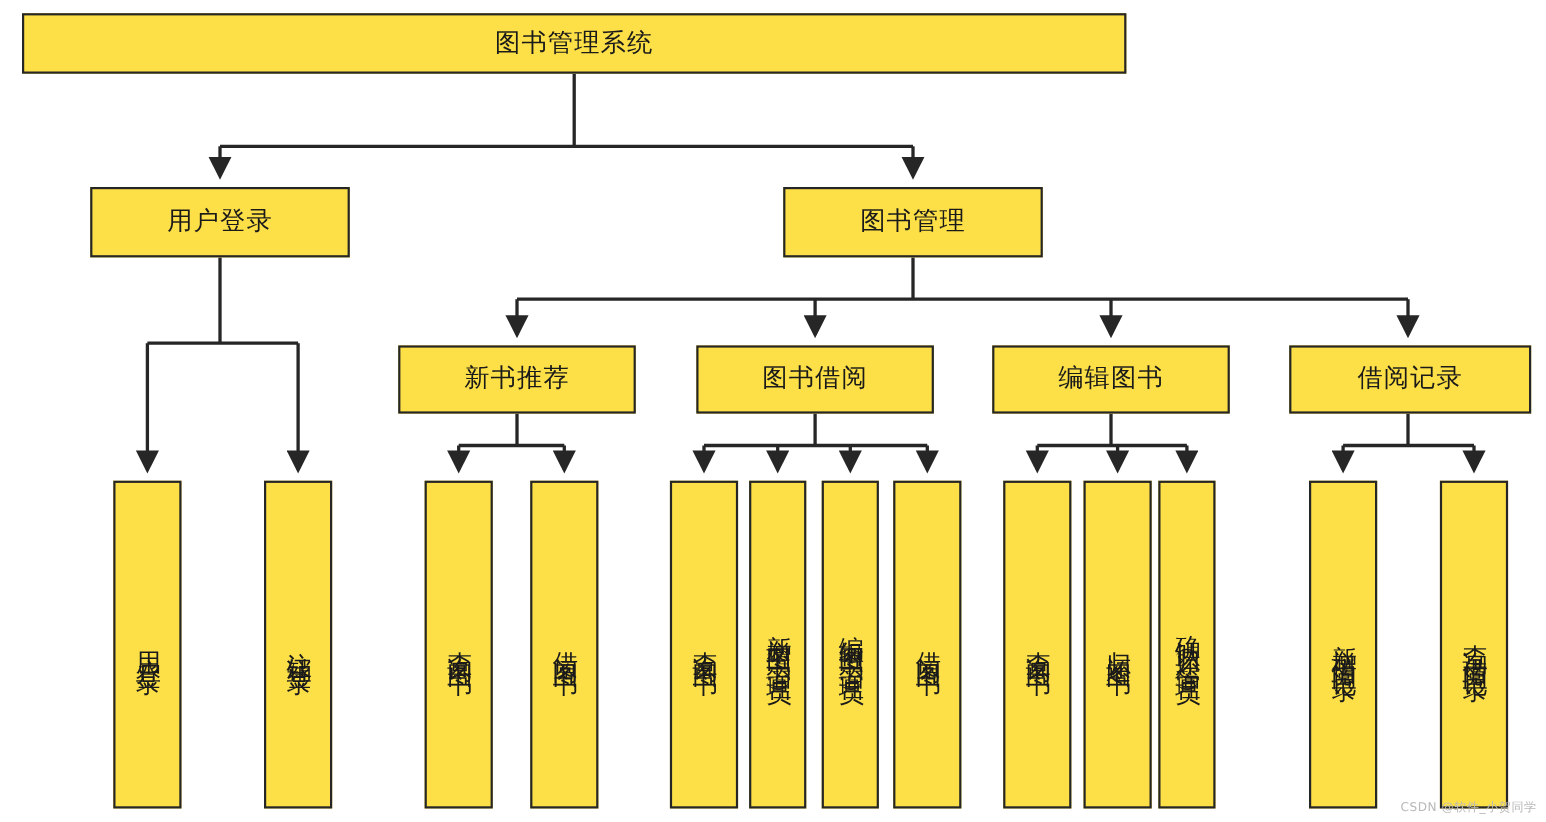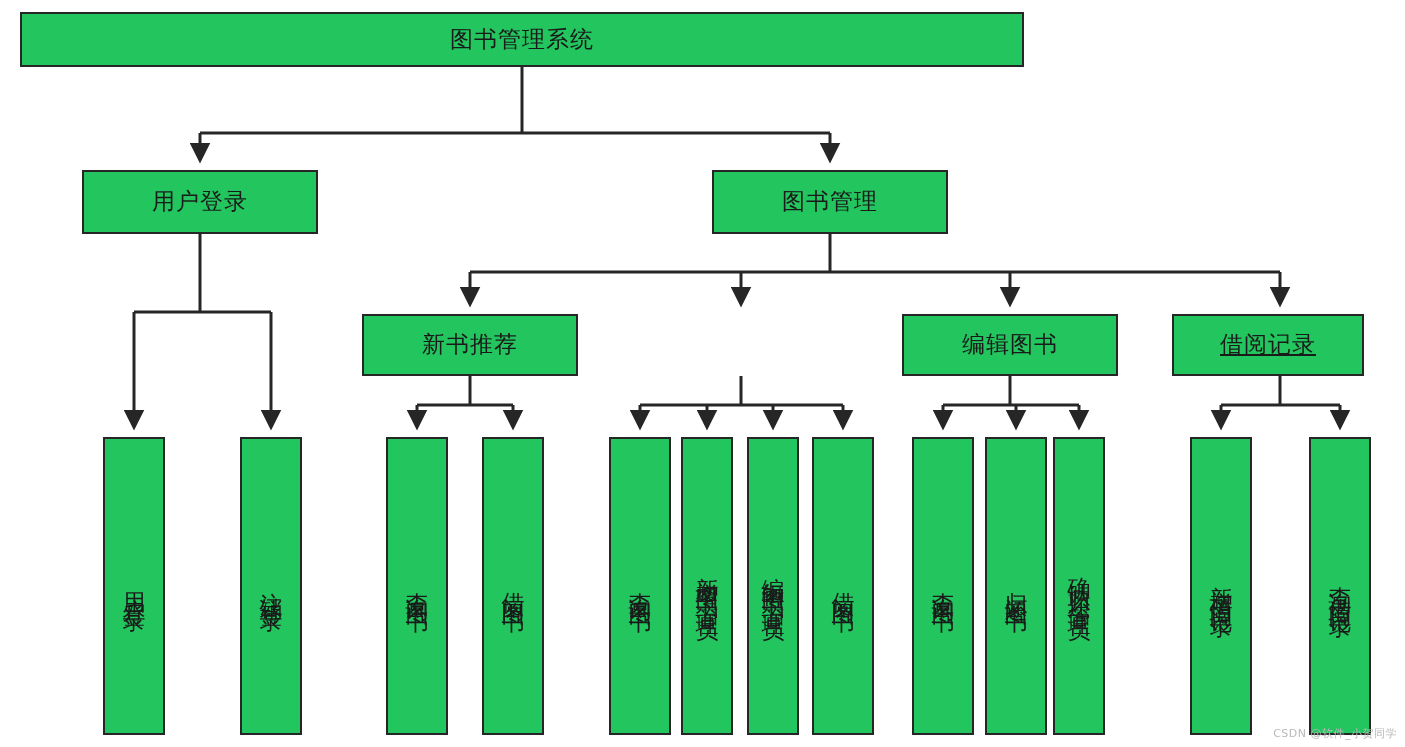--- a/index.html
+++ b/index.html
@@ -20,21 +20,21 @@
     left: 0;
     top: 0;
     width: 1405px;
     height: 747px;
     pointer-events: none;
   }
   .node {
     position: absolute;
     box-sizing: border-box;
     border: 2.5px solid #262626;
-    background: #22c55e;
+    background: #fde047;
     display: flex;
     align-items: center;
     justify-content: center;
     color: #1a1a1a;
   }
   .node .label-h {
     font-size: 23px;
     line-height: 1.1;
     letter-spacing: 1px;
     white-space: nowrap;
@@ -124,24 +124,27 @@
   <div class="node" id="node-l2-0" style="left: 82px; top: 170px; width: 236px; height: 64px;">
     <span class="label-h">用户登录</span>
   </div>
   <div class="node" id="node-l2-1" style="left: 712px; top: 170px; width: 236px; height: 64px;">
     <span class="label-h">图书管理</span>
   </div>
 
   <div class="node" id="node-l3-0" style="left: 362px; top: 314px; width: 216px; height: 62px; justify-content: center;">
     <span class="label-h">新书推荐</span>
   </div>
+  <div class="node" id="node-l3-1" style="left: 633px; top: 314px; width: 216px; height: 62px;">
+    <span class="label-h">图书借阅</span>
+  </div>
   <div class="node" id="node-l3-2" style="left: 902px; top: 314px; width: 216px; height: 62px;">
     <span class="label-h">编辑图书</span>
   </div>
-  <div class="node" id="node-l3-3" style="left: 1172px; top: 314px; width: 192px; height: 62px; text-decoration: underline;">
+  <div class="node" id="node-l3-3" style="left: 1172px; top: 314px; width: 220px; height: 62px;">
     <span class="label-h">借阅记录</span>
   </div>
 
   <div class="node vertical" id="node-leaf-0" style="left: 103px; top: 437px; width: 62px; height: 298px;">
     <span class="label-v">用户登录</span>
   </div>
   <div class="node vertical" id="node-leaf-1" style="left: 240px; top: 437px; width: 62px; height: 298px;">
     <span class="label-v">注销登录</span>
   </div>
   <div class="node vertical" id="node-leaf-2" style="left: 386px; top: 437px; width: 62px; height: 298px;">

